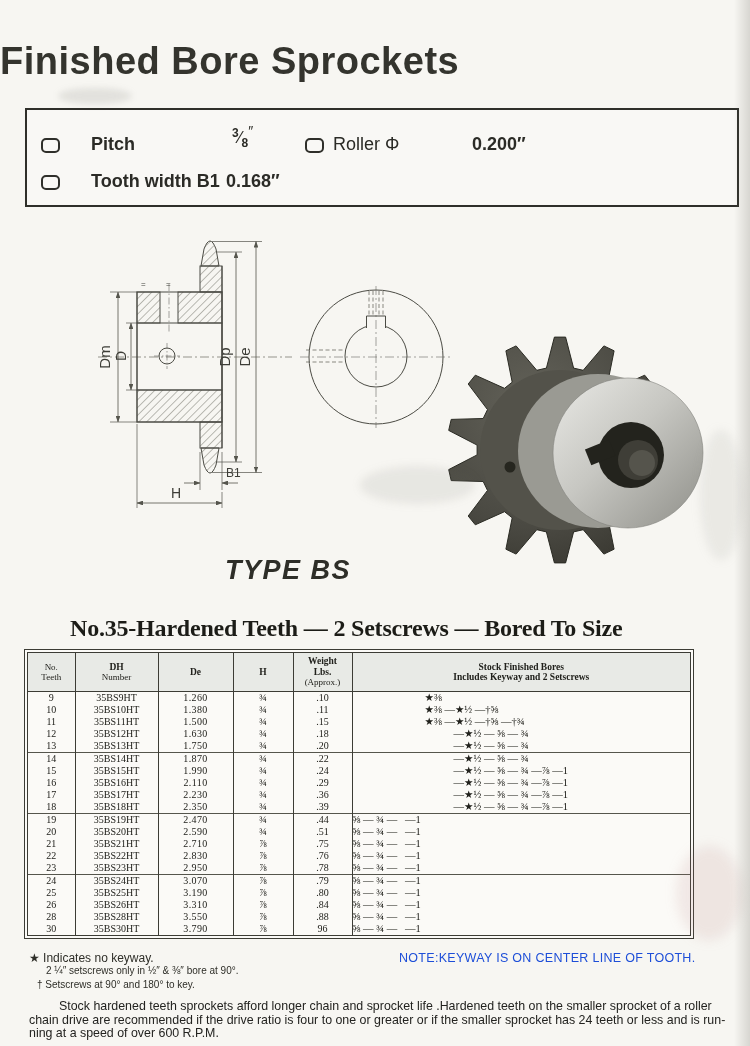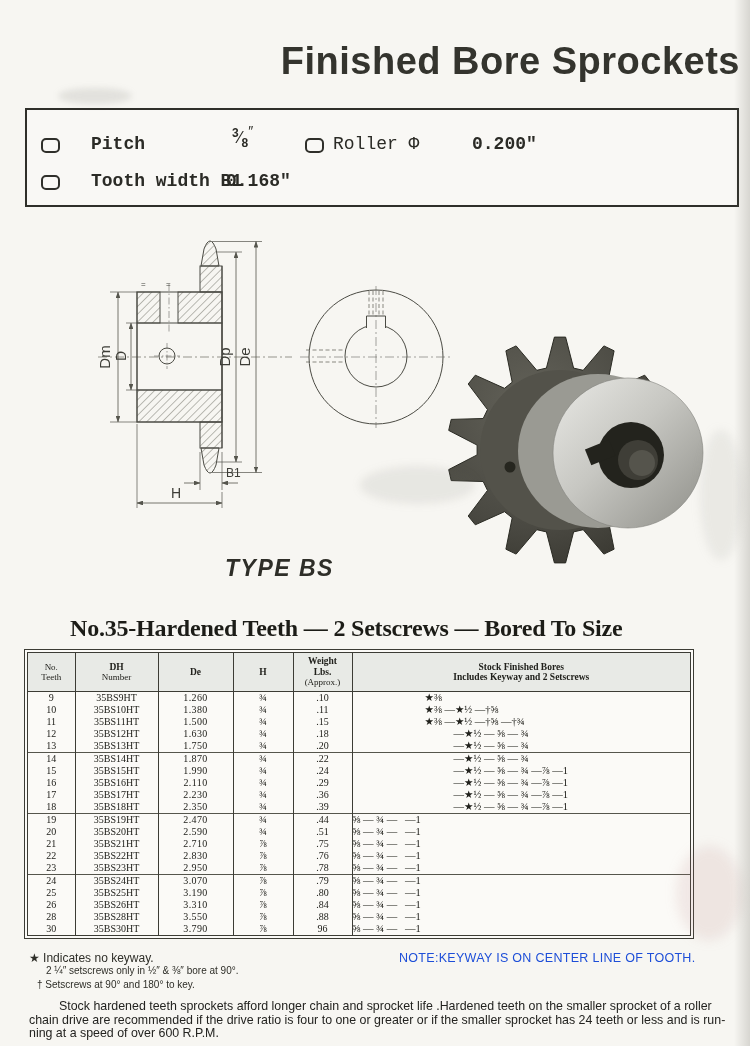--- a/index.html
+++ b/index.html
@@ -10,45 +10,45 @@
   
   .edge-strip{position:absolute;right:0;top:0;width:16px;height:100%;
     background:linear-gradient(to right, rgba(0,0,0,0), rgba(120,118,110,.25));}
   .smudge{position:absolute;border-radius:50%;}
   .sm1{left:360px;top:466px;width:115px;height:38px;background:rgba(110,110,100,.11);filter:blur(4px);}
   .sm2{left:676px;top:846px;width:66px;height:94px;background:rgba(185,130,130,.14);filter:blur(6px);}
   .sm3{left:58px;top:88px;width:74px;height:16px;background:rgba(120,118,112,.16);filter:blur(3px);}
   .sm4{left:700px;top:430px;width:42px;height:130px;background:rgba(150,148,140,.13);filter:blur(5px);}
 
   
-  .page-title{left:0;width:740px;top:40px;text-align:right;font-size:38px;font-weight:bold;
+  .page-title{left:0;width:740px;top:40px;text-align:left;font-size:38px;font-weight:bold;
     color:#34342e;letter-spacing:.5px;}
 
   
   .spec-box{left:25px;top:108px;width:710px;height:95px;border:2px solid #2f2f2a;
     background:rgba(255,255,255,.25);}
   .bullet{position:absolute;width:15px;height:11px;border:2px solid #2f2f2a;border-radius:5px;}
   .b1{left:14px;top:28px;} .b2{left:278px;top:28px;} .b3{left:14px;top:65px;}
-  .spec-lbl{position:absolute;font-size:18px;font-family:Liberation Mono, monospace;}
+  .spec-lbl{position:absolute;font-size:18px;}
   .bold{font-weight:bold;}
   .pitch-lbl{left:64px;top:24px;}
   .frac-wrap{position:absolute;left:205px;top:18px;font-size:16px;font-weight:bold;}
   .frac-num{font-size:12px;position:relative;top:-6px;}
   .frac-sl{font-size:17px;font-weight:normal;}
   .frac-den{font-size:12px;position:relative;top:4px;}
   .frac-unit{font-size:14px;position:relative;top:-7px;font-weight:normal;}
   .roller-lbl{left:306px;top:24px;font-weight:normal;}
   .roller-val{left:445px;top:24px;}
   .tooth-lbl{left:64px;top:61px;}
   .tooth-val{left:199px;top:61px;}
 
   
   .diagram-svg{left:85px;top:228px;width:372px;height:362px;}
   .photo-svg{left:448px;top:295px;width:292px;height:300px;}
-  .type-label{left:225px;top:555px;font-size:23px;font-style:italic;font-weight:bold;
+  .type-label{left:225px;top:555px;font-size:27px;font-style:italic;font-weight:bold;
     letter-spacing:1.5px;color:#2e2e28;}
 
   
   .section-heading{left:30px;top:615px;font-family:"Liberation Serif",serif;font-weight:bold;
     font-size:24px;letter-spacing:-0.2px;color:#1c1c17;width:690px;margin-left:40px;}
 
   
   .twrap{left:24px;top:649px;width:664px;border:1.5px solid #3c3c35;padding:2px;background:#fbfaf7;}
   .twrap-inner{border:1px solid #3c3c35;}
   table{width:100%;border-collapse:collapse;table-layout:fixed;

